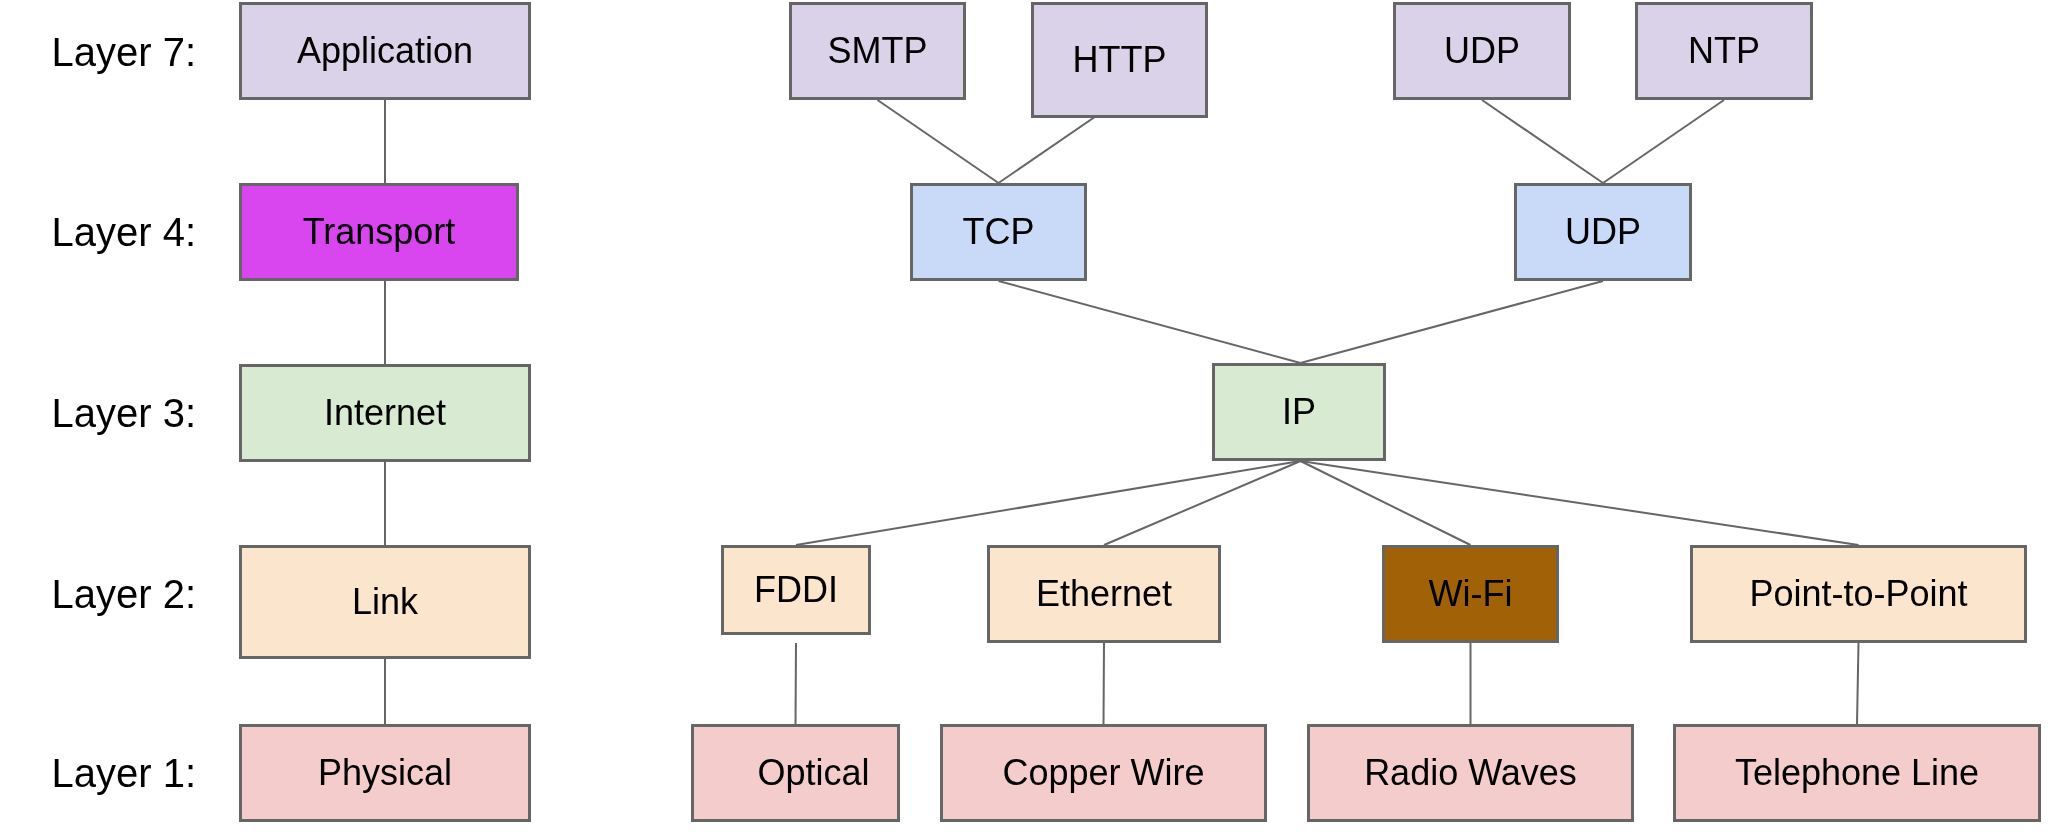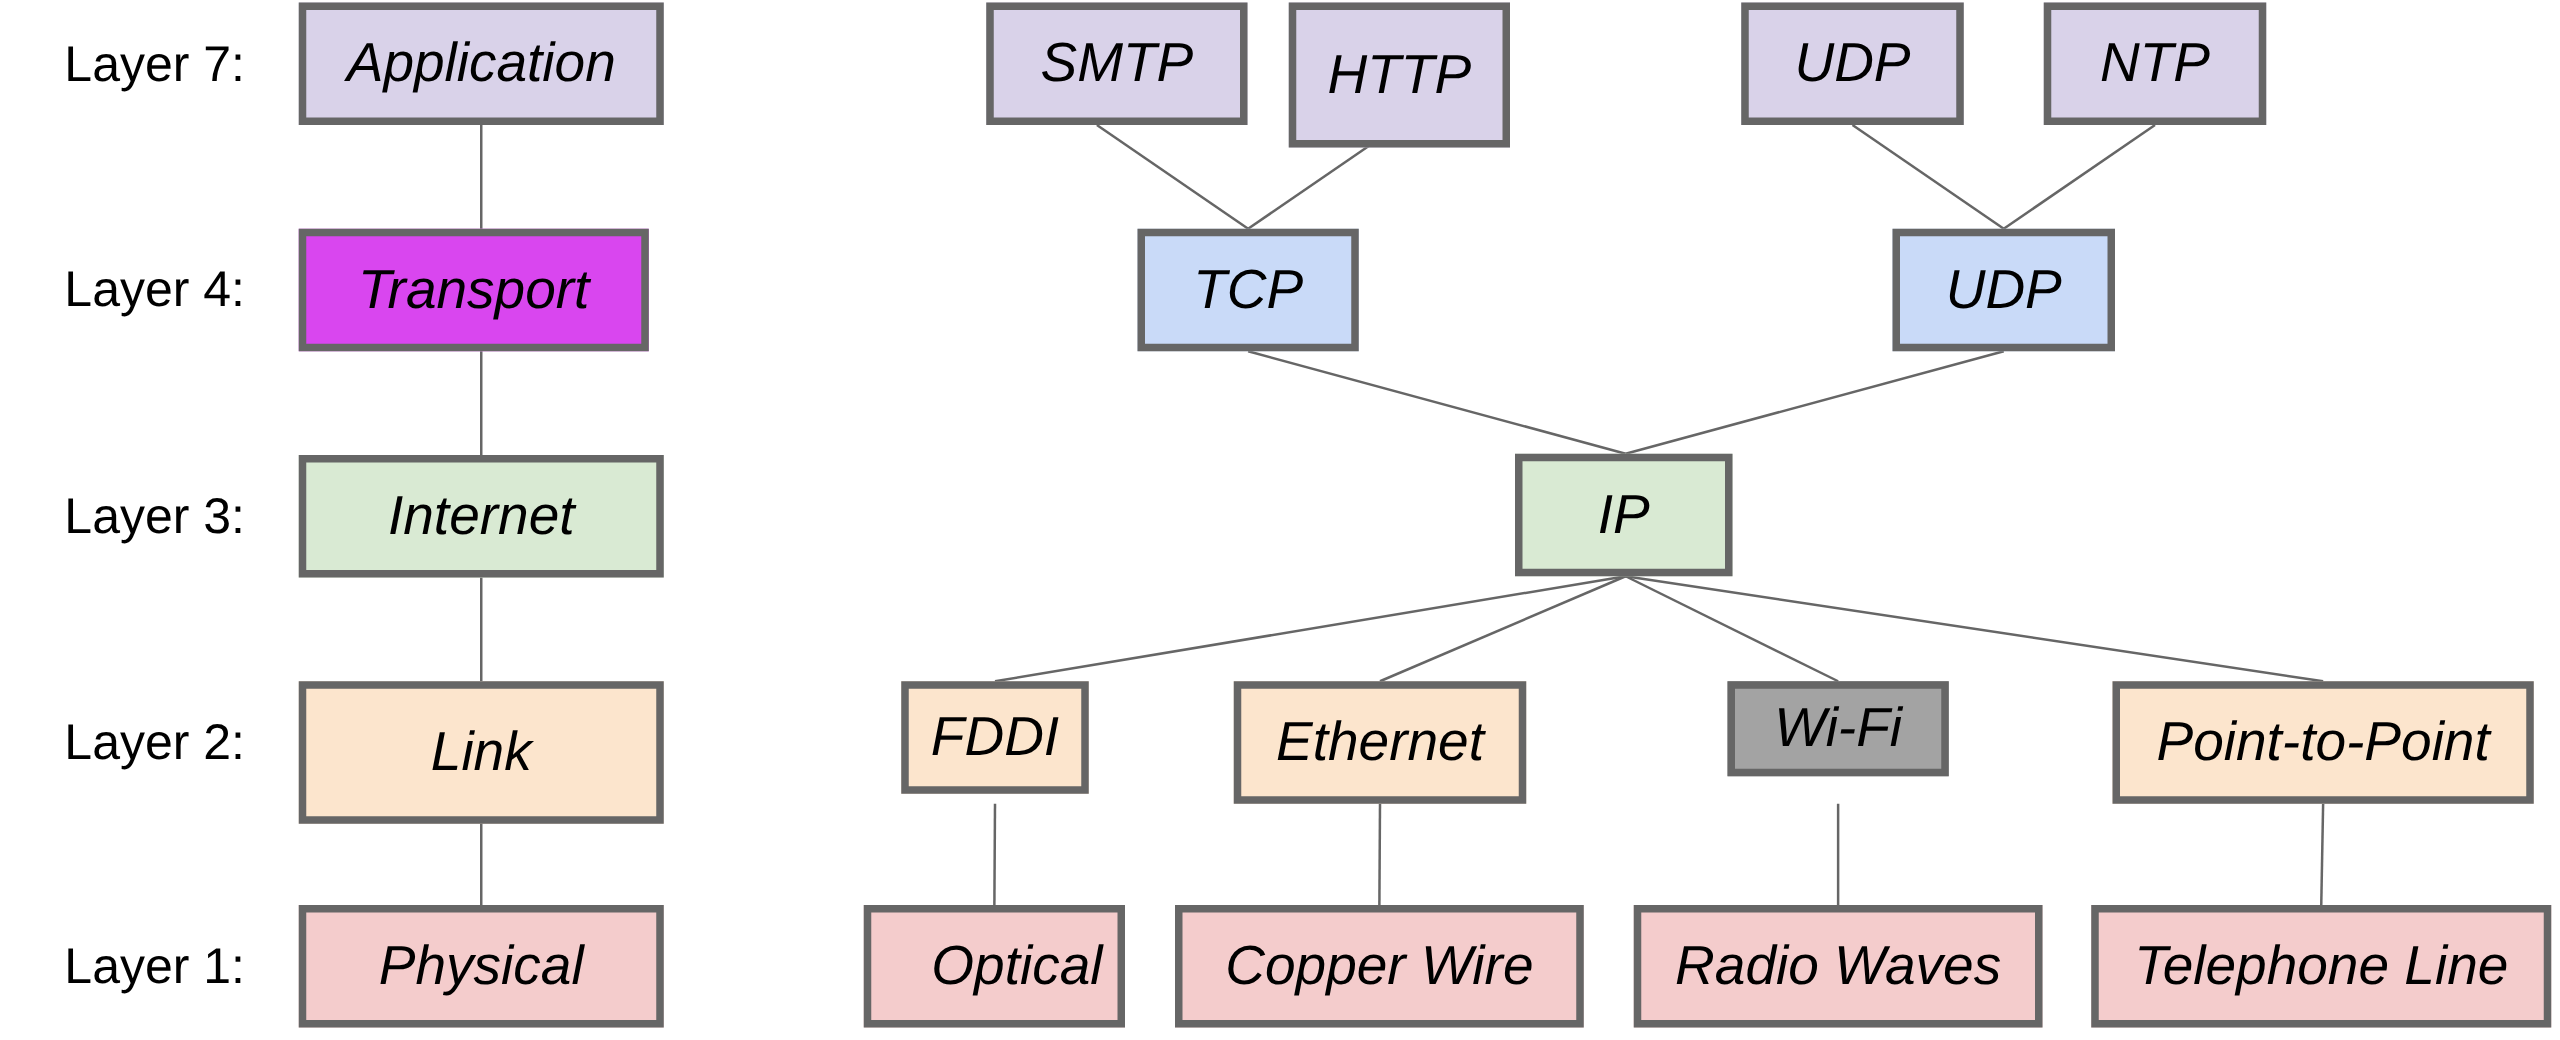--- a/index.html
+++ b/index.html
@@ -1,22 +1,22 @@
 <!DOCTYPE html>
 <html><head>
 <meta charset="utf-8">
 <style>
   html, body { margin:0; padding:0; background:#ffffff; }
   body { width:2048px; height:832px; position:relative; overflow:hidden;
          font-family: "Liberation Sans", sans-serif; }
   svg#lines { position:absolute; left:0; top:0; width:2048px; height:832px; }
   .label { position:absolute; left:0; width:210px; height:98px; display:flex; align-items:center;
            justify-content:flex-end; font-size:40px; color:#000; padding-right:14px; box-sizing:border-box; }
-  .box { position:absolute; box-sizing:border-box; border:6px solid #b91c1c; display:flex;
-         align-items:center; justify-content:center; font-size:44px; color:#000; white-space:nowrap;font-style:italic; }
+  .box { position:absolute; box-sizing:border-box; border:3px solid #b91c1c; display:flex;
+         align-items:center; justify-content:center; font-size:36px; color:#000; white-space:nowrap; }
 </style>
 </head>
 <body>
 
 <svg id="lines">
     <line x1="877.5" y1="100" x2="998.5" y2="183" stroke="#666666" stroke-width="2"></line>
     <line x1="1119.5" y1="100" x2="998.5" y2="183" stroke="#666666" stroke-width="2"></line>
     <line x1="1482" y1="100" x2="1603" y2="183" stroke="#666666" stroke-width="2"></line>
     <line x1="1724" y1="100" x2="1603" y2="183" stroke="#666666" stroke-width="2"></line>
     <line x1="998.5" y1="281" x2="1300.5" y2="363" stroke="#666666" stroke-width="2"></line>
@@ -40,31 +40,31 @@
 <div class="label" style="top:364px">Layer 3:</div>
 <div class="label" style="top:545px">Layer 2:</div>
 <div class="label" style="top:724px">Layer 1:</div>
 
 <div class="box l7" style="left: 239px; top: 2px; width: 292px; height: 98px; background: rgb(217, 210, 233); border-color: rgb(102, 102, 102);">Application</div>
 <div class="box l4" style="left: 239px; top: 183px; width: 280px; height: 98px; background: #d946ef; border-color: rgb(102, 102, 102);">Transport</div>
 <div class="box l3" style="left: 239px; top: 364px; width: 292px; height: 98px; background: rgb(217, 234, 211); border-color: rgb(102, 102, 102);">Internet</div>
 <div class="box l2" style="left: 239px; top: 545px; width: 292px; height: 114px; background: rgb(252, 229, 205); border-color: rgb(102, 102, 102);">Link</div>
 <div class="box l1" style="left: 239px; top: 724px; width: 292px; height: 98px; background: rgb(244, 204, 204); border-color: rgb(102, 102, 102);">Physical</div>
 
-<div class="box l7" style="left: 789px; top: 2px; width: 209px; height: 98px; background: rgb(217, 210, 233); border-color: rgb(102, 102, 102);">SMTP</div>
+<div class="box l7" style="left: 789px; top: 2px; width: 177px; height: 98px; background: rgb(217, 210, 233); border-color: rgb(102, 102, 102);">SMTP</div>
 <div class="box l7" style="left: 1031px; top: 2px; width: 177px; height: 116px; background: rgb(217, 210, 233); border-color: rgb(102, 102, 102);">HTTP</div>
 <div class="box l7" style="left: 1393px; top: 2px; width: 178px; height: 98px; background: rgb(217, 210, 233); border-color: rgb(102, 102, 102);">UDP</div>
 <div class="box l7" style="left: 1635px; top: 2px; width: 178px; height: 98px; background: rgb(217, 210, 233); border-color: rgb(102, 102, 102);">NTP</div>
 
 <div class="box l4" style="left: 910px; top: 183px; width: 177px; height: 98px; background: rgb(201, 218, 248); border-color: rgb(102, 102, 102);">TCP</div>
 <div class="box l4" style="left: 1514px; top: 183px; width: 178px; height: 98px; background: rgb(201, 218, 248); border-color: rgb(102, 102, 102);">UDP</div>
 
 <div class="box l3" style="left: 1212px; top: 363px; width: 174px; height: 98px; background: rgb(217, 234, 211); border-color: rgb(102, 102, 102);">IP</div>
 
 <div class="box l2" style="left: 721px; top: 545px; width: 150px; height: 90px; background: rgb(252, 229, 205); border-color: rgb(102, 102, 102);">FDDI</div>
 <div class="box l2" style="left: 987px; top: 545px; width: 234px; height: 98px; background: rgb(252, 229, 205); border-color: rgb(102, 102, 102);">Ethernet</div>
-<div class="box l2" style="left: 1382px; top: 545px; width: 177px; height: 76px; background: #a3a3a3; border-color: rgb(102, 102, 102);">Wi-Fi</div>
+<div class="box l2" style="left: 1382px; top: 545px; width: 177px; height: 98px; background: #a16207; border-color: rgb(102, 102, 102);">Wi-Fi</div>
 <div class="box l2" style="left: 1690px; top: 545px; width: 337px; height: 98px; background: rgb(252, 229, 205); border-color: rgb(102, 102, 102);">Point-to-Point</div>
 
 <div class="box l1" style="left: 691px; top: 724px; width: 209px; height: 98px; background: rgb(244, 204, 204); border-color: rgb(102, 102, 102); padding-left: 36px;">Optical</div>
 <div class="box l1" style="left: 940px; top: 724px; width: 327px; height: 98px; background: rgb(244, 204, 204); border-color: rgb(102, 102, 102);">Copper Wire</div>
 <div class="box l1" style="left: 1307px; top: 724px; width: 327px; height: 98px; background: rgb(244, 204, 204); border-color: rgb(102, 102, 102);">Radio Waves</div>
 <div class="box l1" style="left: 1673px; top: 724px; width: 368px; height: 98px; background: rgb(244, 204, 204); border-color: rgb(102, 102, 102);">Telephone Line</div>
 
 </body></html>

